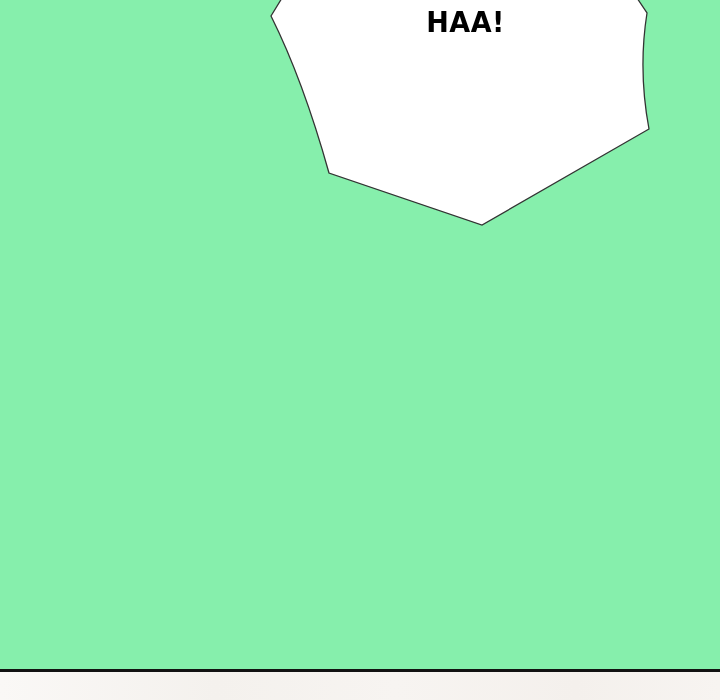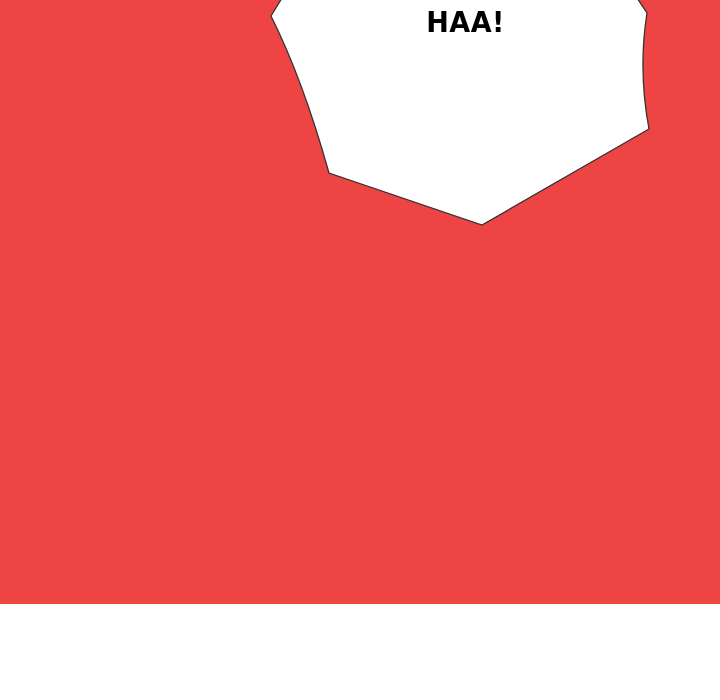--- a/index.html
+++ b/index.html
@@ -4,22 +4,22 @@
 <style>
   html, body {
     margin: 0;
     padding: 0;
     background: #ffffff;
     font-family: "DejaVu Sans", sans-serif;
   }
   .comic-page {
     position: relative;
     width: 720px;
-    height: 604px;
-    background: #ef4444;
+    height: 700px;
+    background: #86efac;
     overflow: hidden;
   }
   .bubble-svg {
     position: absolute;
     top: 0;
     left: 0;
     display: block;
   }
   .bubble-svg path {
     fill: #ffffff;

